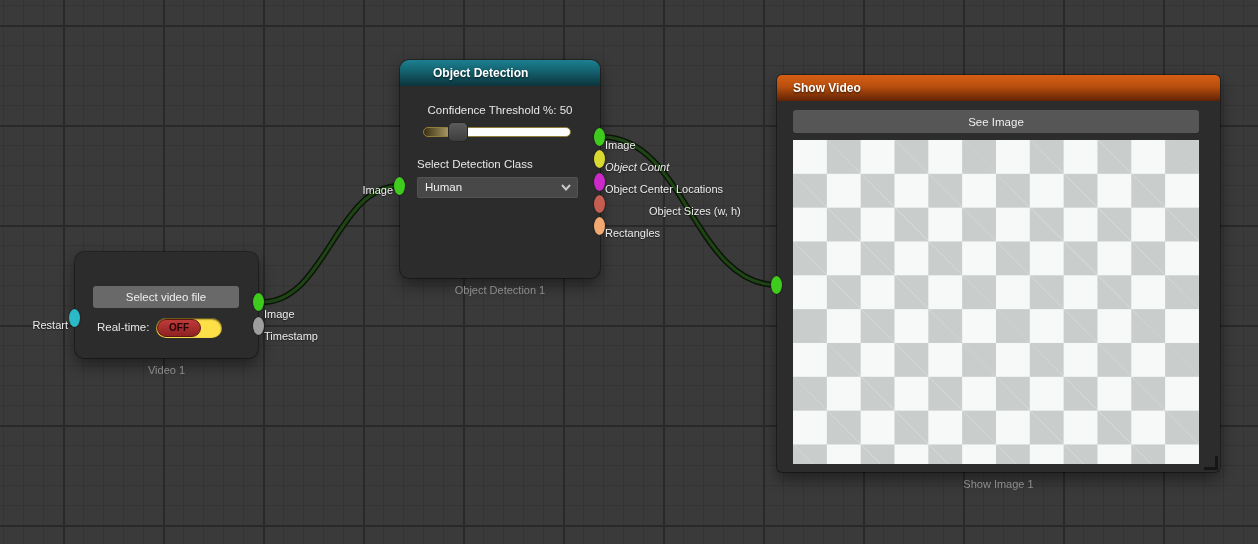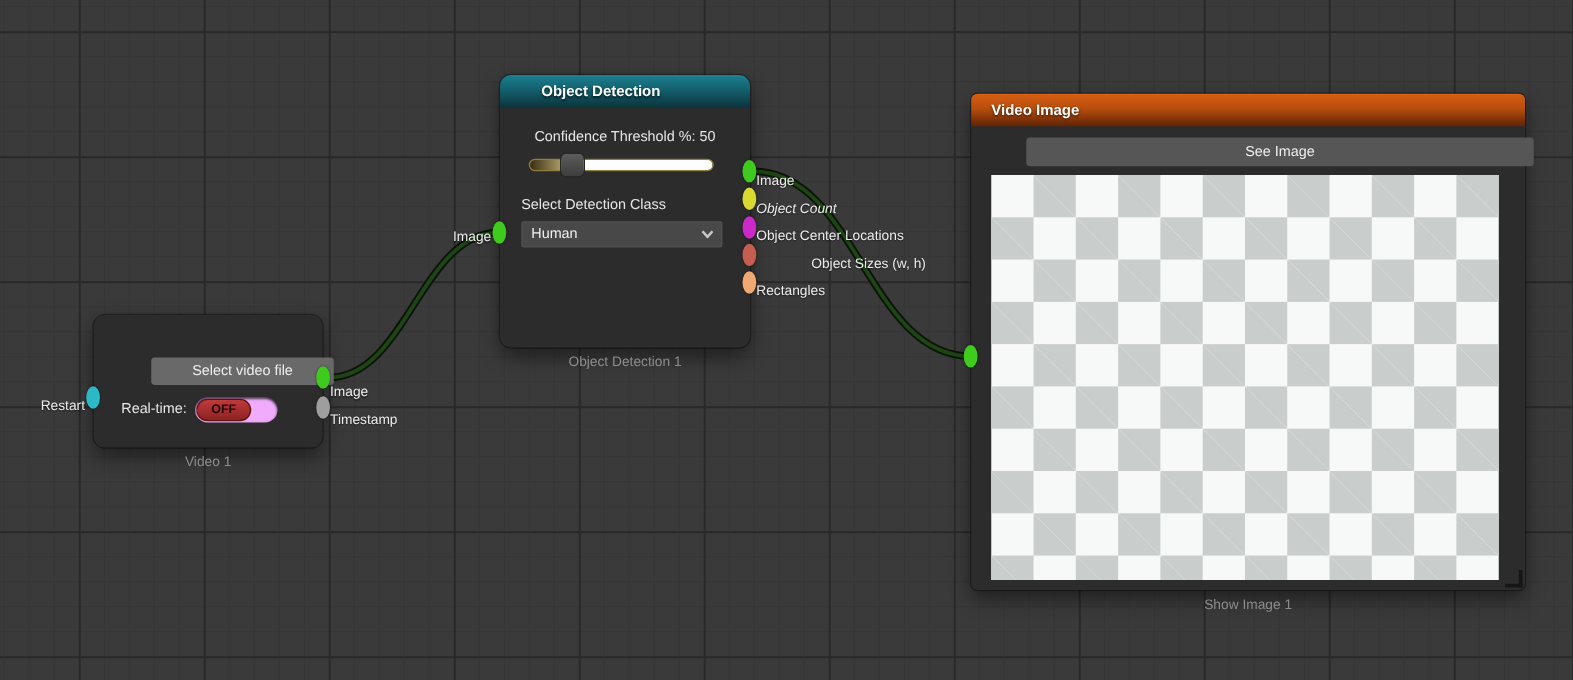--- a/index.html
+++ b/index.html
@@ -28,21 +28,21 @@
   }
   .hdr-red{background:linear-gradient(180deg,#a82525 0%,#8e1d1d 45%,#4b0e0e 100%);}
   .hdr-teal{background:linear-gradient(180deg,#1b8090 0%,#14606d 45%,#0b343c 100%);}
   .hdr-orange{background:linear-gradient(180deg,#d65f13 0%,#b84e0d 45%,#602305 100%);}
   .caption{position:absolute; text-align:center; color:#8c8c8c; font-size:11px;}
   .inlabel,.outlabel{position:absolute; color:#ececec; font-size:11px; text-shadow:0 1px 1px rgba(0,0,0,.5); white-space:nowrap;}
   .bump{position:absolute; width:11px; height:18px; border-radius:50%; box-shadow:0 0 2px rgba(0,0,0,.5);}
   .btn{
     position:absolute; box-sizing:border-box; border:none; border-radius:3px;
     color:#eee; font-size:11.5px; font-family:"Liberation Sans",sans-serif;
-    text-align:center; cursor:pointer;margin-left:28px;
+    text-align:center; cursor:pointer;
   }
   .btn-select{background:#696969;}
   .btn-see{background:#565656;}
   .field-label{position:absolute; color:#e6e6e6; font-size:11.5px; white-space:nowrap;}
   .slider-track{
     position:absolute; height:10px; border-radius:5px; box-sizing:border-box;
     border:1px solid #8f7f3e;
     background:linear-gradient(90deg,#3c2f12 0%,#cfc083 23%,#fdfdfd 23%,#fdfdfd 100%);
   }
   .slider-handle{
@@ -51,21 +51,21 @@
     border:1px solid #262626; box-sizing:border-box;
   }
   .dropdown{
     position:absolute; background:#484848; border-radius:2px; box-sizing:border-box;
     color:#efefef; font-size:11.5px; line-height:21px; padding-left:8px;
     box-shadow:inset 0 0 0 1px rgba(255,255,255,.06);
     cursor:pointer;
   }
   .dropdown .chev{position:absolute; right:7px; top:7px;}
   .toggle{
-    position:absolute; width:66px; height:20px; border-radius:10px; background:#f0abfc;
+    position:absolute; width:66px; height:20px; border-radius:10px; background:#fde047;
     box-shadow:inset 0 1px 2px rgba(0,0,0,.8); cursor:pointer;
   }
   .toggle-knob{
     position:absolute; left:1px; top:1px; width:44px; height:18px; border-radius:9px;
     background:linear-gradient(180deg,#c03a3a,#8e2222);
     border:1px solid #5f1414; box-sizing:border-box;
     color:#230404; font-size:10px; font-weight:bold; text-align:center; line-height:16px;
   }
   .checker{
     position:absolute;
@@ -150,21 +150,21 @@
     <span class="bump" style="left: 194px; top: 135px; background: rgb(197, 94, 81);"></span>
     <span class="outlabel" style="left:221px; top:145px;margin-left:28px;">Object Sizes (w, h)</span>
 
     <span class="bump" style="left: 194px; top: 157px; background: rgb(241, 168, 113);"></span>
     <span class="outlabel" style="left:205px; top:167px;">Rectangles</span>
 
     <div class="caption" style="left:0; top:224px; width:200px;">Object Detection 1</div>
   </div>
 
   <div class="node" style="left:777px; top:75px; width:443px; height:397px; border-radius:5px;">
-    <div class="node-header hdr-orange" style="border-radius:5px 5px 0 0; padding-left:16px;"><span>Video Image</span></div>
+    <div class="node-header hdr-orange" style="border-radius:5px 5px 0 0; padding-left:16px;"><span>Show Video</span></div>
 
     <button class="btn btn-see" style="left:16px; top:35px; width:406px; height:23px;">See Image</button>
 
     <div class="checker" style="left:16px; top:65px; width:406px; height:324px;"></div>
 
     <span class="bump" style="left: -6px; top: 201px; background: rgb(63, 203, 30);"></span>
 
     <div class="resize-corner"></div>
 
     <div class="caption" style="left:0; top:403px; width:443px;">Show Image 1</div>

